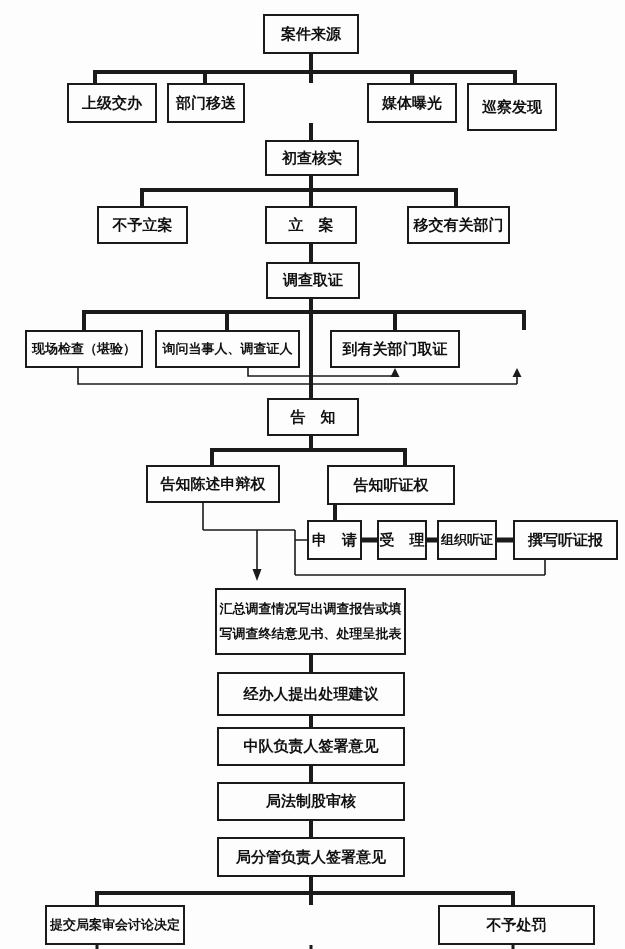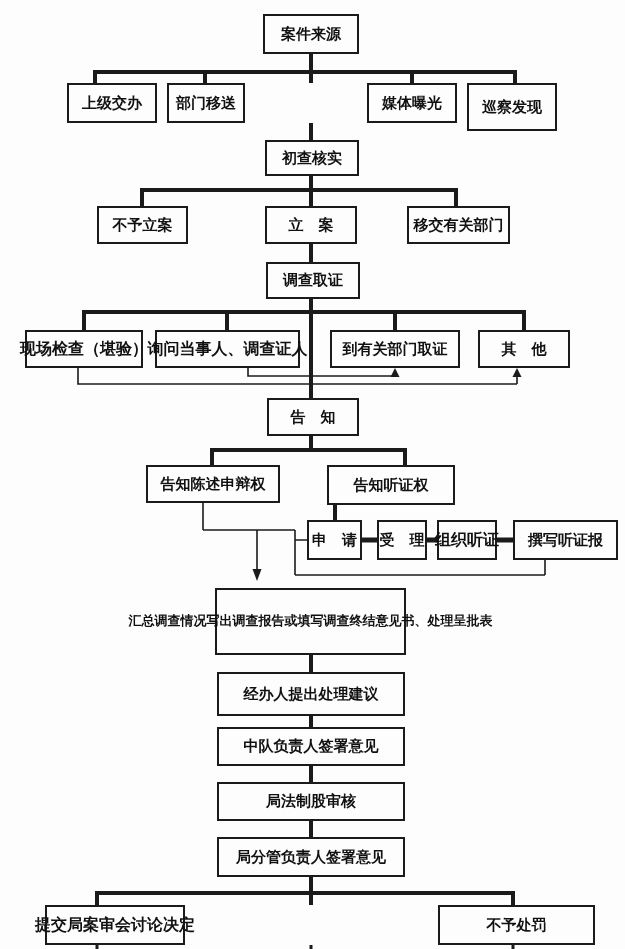--- a/index.html
+++ b/index.html
@@ -10,22 +10,22 @@
   }
   .wires{position:absolute;left:0;top:0;z-index:1;}
   .box{
     position:absolute;z-index:2;box-sizing:border-box;
     border:2px solid #1b1b1b;background:#fdfdfd;
     display:flex;align-items:center;justify-content:center;
     font-size:15px;font-weight:bold;color:#111;
     text-align:center;line-height:1.25;padding:12px;
     white-space:nowrap;
   }
-  .small{font-size:16px;}
-  .summary{flex-direction:row;white-space:nowrap;font-size:13px;line-height:1.9;}
+  .small{font-size:13px;}
+  .summary{flex-direction:column;white-space:nowrap;font-size:13px;line-height:1.9;}
 </style>
 </head>
 <body>
 
 <div class="canvas">
 
   <svg class="wires" width="625" height="949" viewBox="0 0 625 949">
 
     <path d="M311,54 V74" stroke="#1b1b1b" stroke-width="4" fill="none"></path>
     <path d="M95,72 H515 M95,70 V83 M205,70 V83 M311,70 V83 M412,70 V83 M515,70 V83" stroke="#1b1b1b" stroke-width="4" fill="none"></path>
@@ -70,21 +70,20 @@
 
   <div class="box" style="left:97px;top:206px;width:91px;height:38px">不予立案</div>
   <div class="box" style="left:265px;top:206px;width:92px;height:38px">立　案</div>
   <div class="box" style="left:407px;top:206px;width:103px;height:38px">移交有关部门</div>
 
   <div class="box" style="left:266px;top:262px;width:94px;height:37px">调查取证</div>
 
   <div class="box small" style="left:25px;top:330px;width:118px;height:38px">现场检查（堪验）</div>
   <div class="box small" style="left:155px;top:330px;width:145px;height:38px">询问当事人、调查证人</div>
   <div class="box" style="left:330px;top:330px;width:130px;height:38px">到有关部门取证</div>
-  <div class="box" style="left:478px;top:330px;width:92px;height:38px">其　他</div>
 
   <div class="box" style="left:267px;top:398px;width:92px;height:38px">告　知</div>
 
   <div class="box" style="left:146px;top:465px;width:134px;height:38px">告知陈述申辩权</div>
   <div class="box" style="left:327px;top:465px;width:128px;height:40px">告知听证权</div>
 
   <div class="box" style="left:307px;top:520px;width:55px;height:40px">申　请</div>
   <div class="box" style="left:377px;top:520px;width:50px;height:40px">受　理</div>
   <div class="box small" style="left:437px;top:520px;width:60px;height:40px">组织听证</div>
   <div class="box" style="left:513px;top:520px;width:105px;height:40px">撰写听证报</div>

